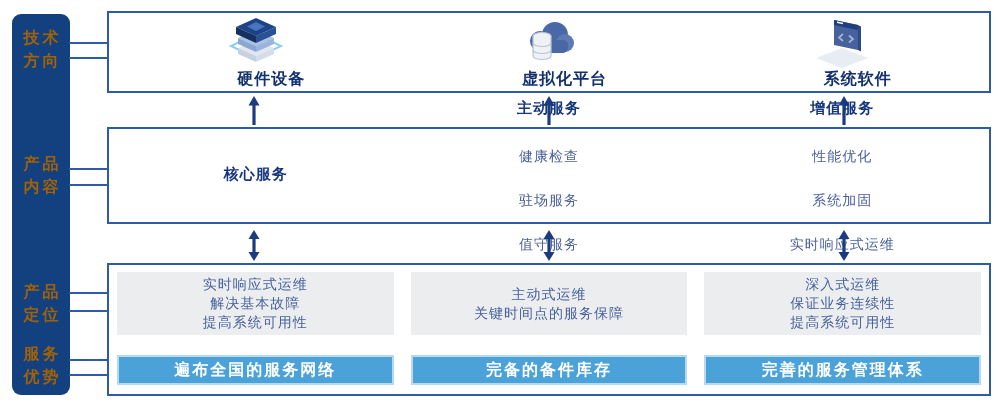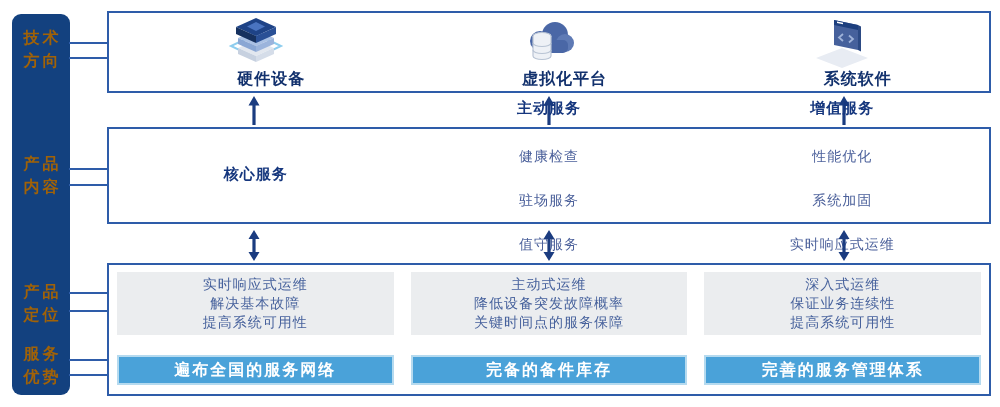--- a/index.html
+++ b/index.html
@@ -187,21 +187,20 @@
       <div class="panel">
         <div class="pline">实时响应式运维</div>
         <div class="pline">解决基本故障</div>
         <div class="pline">提高系统可用性</div>
       </div>
       <div class="bar">遍布全国的服务网络</div>
     </div>
     <div class="bcol">
       <div class="panel">
         <div class="pline">主动式运维</div>
-        <div class="pline">降低设备突发故障概率</div>
         <div class="pline">关键时间点的服务保障</div>
       </div>
       <div class="bar">完备的备件库存</div>
     </div>
     <div class="bcol">
       <div class="panel">
         <div class="pline">深入式运维</div>
         <div class="pline">保证业务连续性</div>
         <div class="pline">提高系统可用性</div>
       </div>

